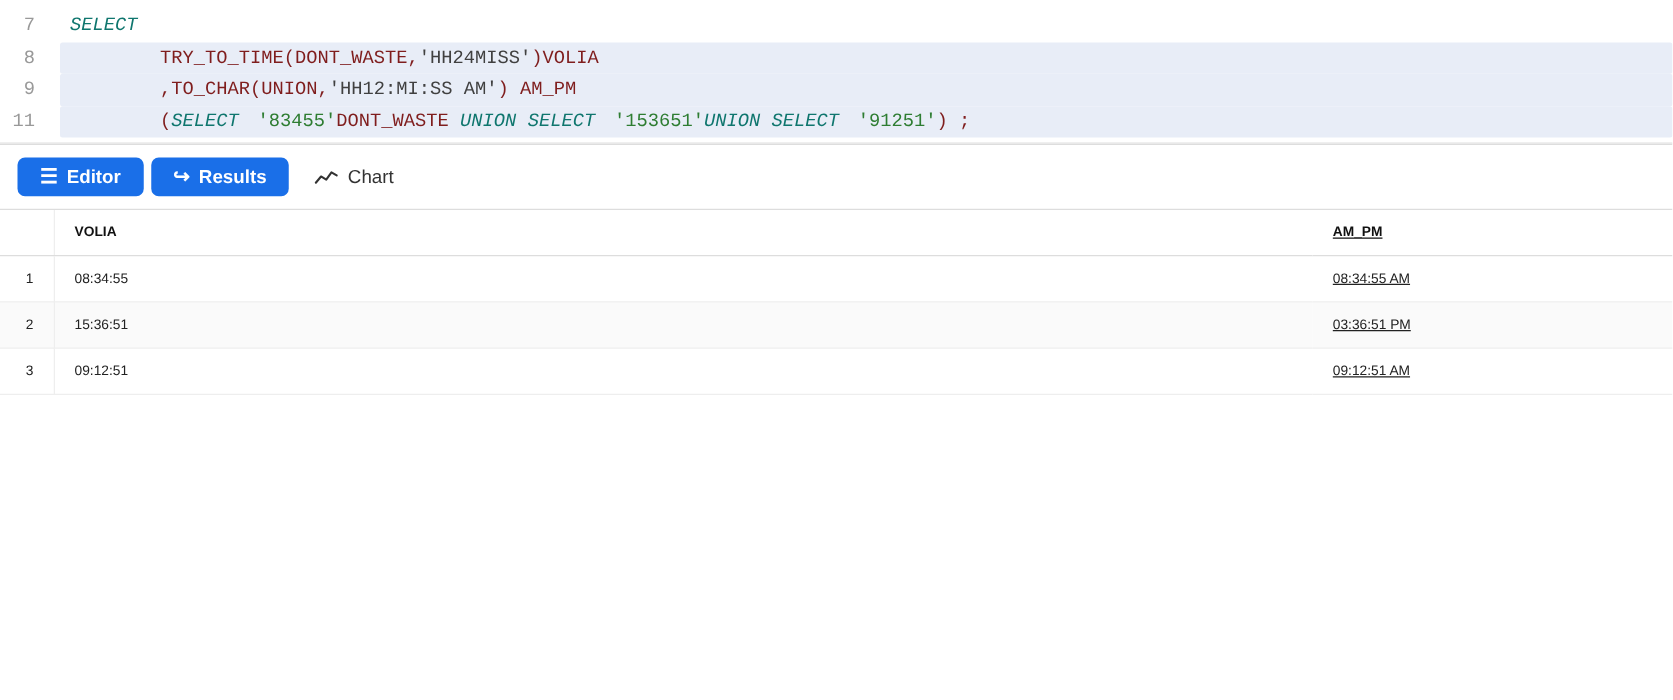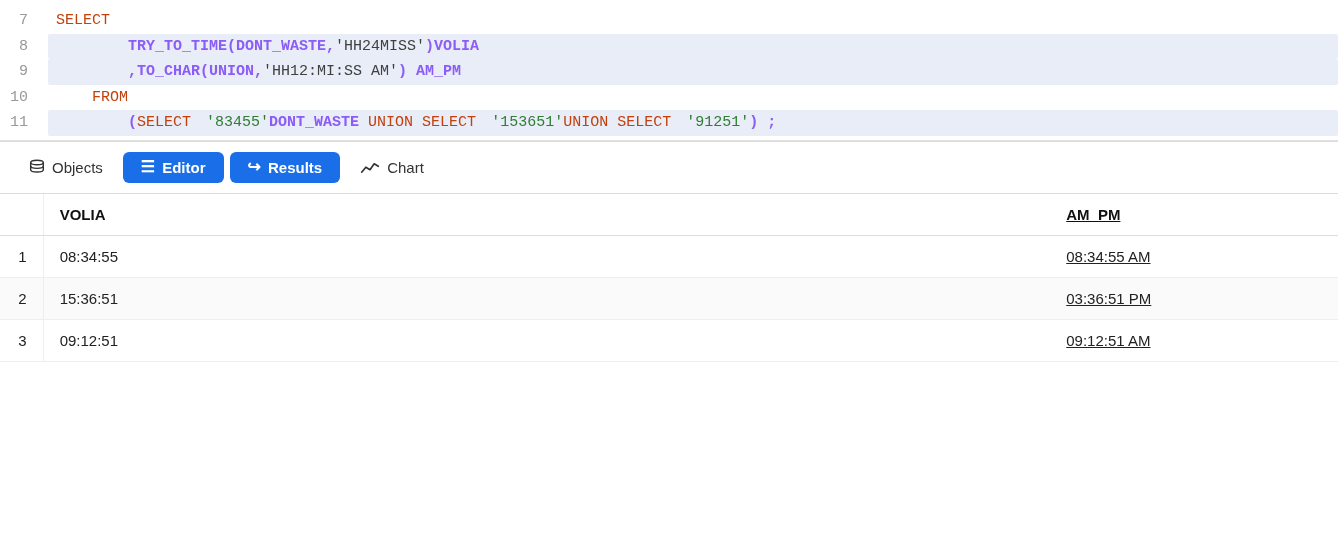--- a/index.html
+++ b/index.html
@@ -42,24 +42,24 @@
       vertical-align: top;
     }
 
     .line-content {
       display: table-cell;
       padding-left: 8px;
       white-space: pre;
     }
 
     
-    .kw { color: #c2410c; font-weight: 500; } 
+    .kw { color: #0f766e; font-weight: 500; font-style: italic; } 
     .str-red { color: #404040; } 
     .str-green { color: #2e7d32; margin-left: 15px; } 
-    .plain { color: #8b5cf6; font-weight: bold; }
+    .plain { color: #7f1d1d; }
 
     
     .hl-line .line-content {
       background: #e8edf7;
       border-radius: 2px;
     }
 
     
     .toolbar {
       display: flex;
@@ -111,21 +111,21 @@
       color: #333;
       font-size: 15px;
       font-weight: 500;
       cursor: pointer;
     }
 
     
     .results-table {
       width: 100%;
       border-collapse: collapse;
-      font-size: 15px;
+      font-size: 11px;
     }
 
     .results-table th {
       text-align: left;
       padding: 12px 16px;
       font-weight: 700;
       color: #111;
       border-bottom: 1px solid #ddd;
       background: #fff;
     }
@@ -175,40 +175,28 @@
         <div class="line-content"><span class="kw">SELECT</span></div>
       </div>
       <div class="code-line hl-line">
         <div class="line-num">8</div>
         <div class="line-content"><span class="plain">        TRY_TO_TIME(DONT_WASTE,</span><span class="str-red">'HH24MISS'</span><span class="plain">)VOLIA</span></div>
       </div>
       <div class="code-line hl-line">
         <div class="line-num">9</div>
         <div class="line-content"><span class="plain">        ,TO_CHAR(UNION,</span><span class="str-red">'HH12:MI:SS AM'</span><span class="plain">) AM_PM</span></div>
       </div>
-      <div class="code-line">
-        <div class="line-num">10</div>
-        <div class="line-content"><span class="kw">    FROM</span></div>
-      </div>
       <div class="code-line hl-line">
         <div class="line-num">11</div>
         <div class="line-content"><span class="plain">        (</span><span class="kw">SELECT</span><span class="str-green">'83455'</span><span class="plain">DONT_WASTE </span><span class="kw">UNION</span><span class="plain"> </span><span class="kw">SELECT</span><span class="str-green">'153651'</span><span class="kw">UNION</span><span class="plain"> </span><span class="kw">SELECT</span><span class="str-green">'91251'</span><span class="plain">) ;</span></div>
       </div>
     </div>
 </div>
 
 <div class="toolbar">
-  <div class="toolbar-objects">
-    <svg class="db-icon" viewBox="0 0 20 20" fill="none" stroke="#333" stroke-width="1.6">
-      <ellipse cx="10" cy="5" rx="7" ry="2.5"></ellipse>
-      <path d="M3 5v4c0 1.38 3.13 2.5 7 2.5s7-1.12 7-2.5V5"></path>
-      <path d="M3 9v4c0 1.38 3.13 2.5 7 2.5s7-1.12 7-2.5V9"></path>
-    </svg>
-    <span>Objects</span>
-  </div>
 
   <button class="btn">
     <span class="btn-icon">☰</span>
     <span>Editor</span>
   </button>
 
   <button class="btn">
     <span class="btn-icon">↪</span>
     <span>Results</span>
   </button>

